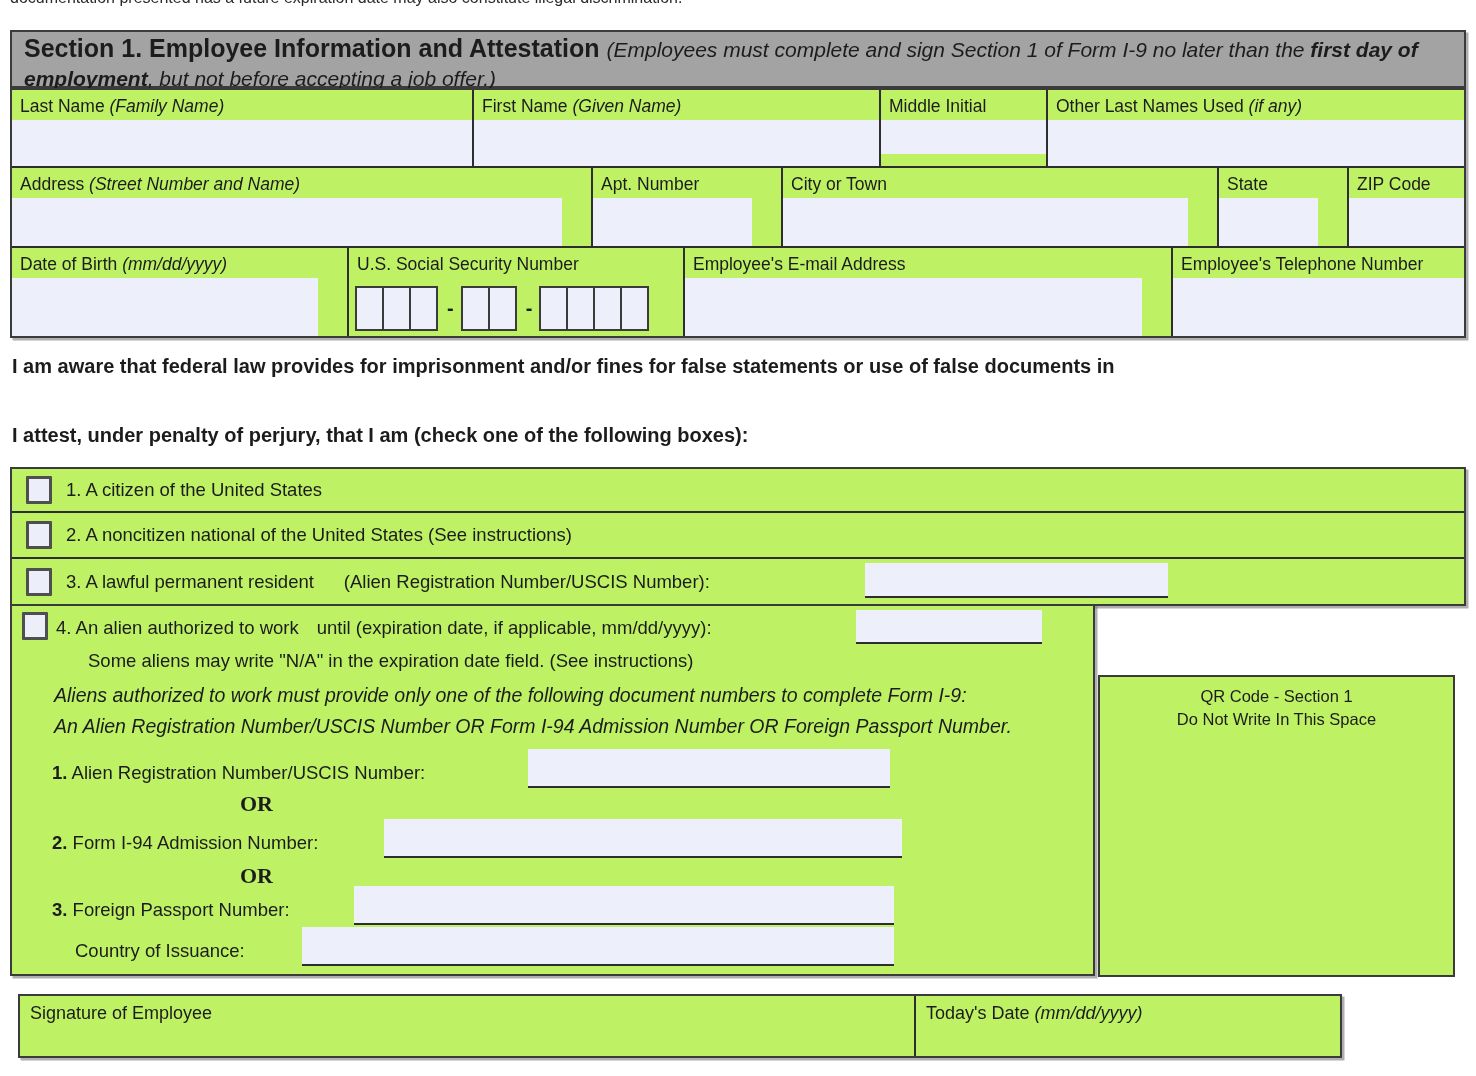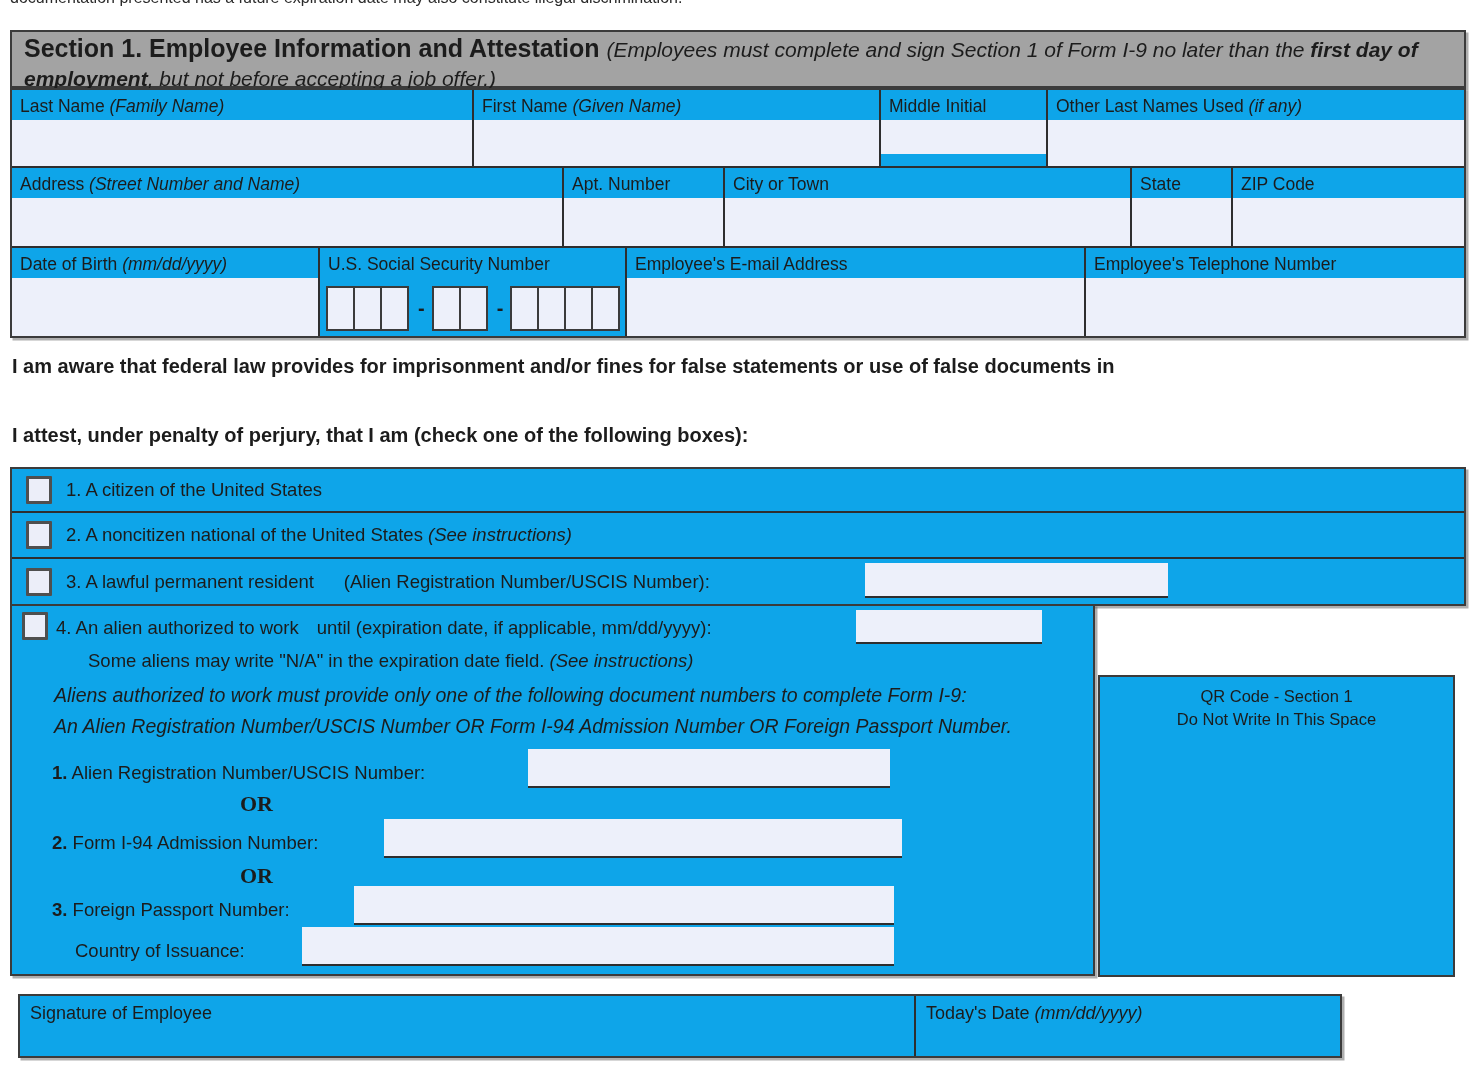--- a/index.html
+++ b/index.html
@@ -1,34 +1,34 @@
 <!DOCTYPE html>
 <html><head>
 <meta charset="utf-8">
 <style>
   html,body{margin:0;padding:0;background:#ffffff;}
   body{font-family:"Liberation Sans", sans-serif;color:#1c1c1c;}
   .page{position:relative;width:1476px;height:1076px;overflow:hidden;background:#fff;}
   .abs{position:absolute;}
   .shadow{box-shadow:2.5px 2.5px 0 rgba(110,110,110,0.55);}
-  .box{border:2px solid #3b3b3b;box-sizing:border-box;background:#0ea5e9;}
+  .box{border:2px solid #3b3b3b;box-sizing:border-box;background:#bef264;}
 
   
   .clipped-line{left:10px;top:-11px;font-size:16px;color:#2a2a2a;white-space:nowrap;}
 
   
   .sec-header{left:10px;top:30px;width:1456px;height:58px;background:#a3a3a3;padding:3px 12px;line-height:27px;}
   .sec-title{font-weight:bold;font-size:25px;}
   .sec-sub{font-style:italic;font-size:21px;}
   .sec-sub b{font-weight:bold;}
 
   
   .ptable{left:10px;top:88px;width:1456px;height:250px;display:flex;flex-direction:column;}
   .trow{display:flex;}
-  .trow + .trow{border-top:2px solid #2e2e2e;}
+  .trow + .trow{border-top:2px solid #2e2e2e;gap:29px;}
   .tcell{display:flex;flex-direction:column;box-sizing:border-box;}
   .tcell + .tcell{border-left:2px solid #2e2e2e;}
   .cell-label{padding:6px 8px 3px 8px;font-size:17.5px;white-space:nowrap;overflow:hidden;}
   .cell-label i{font-style:italic;}
   .fill-input{flex:1;background:#edf0fa;}
   .fill-short{height:34px;background:#edf0fa;}
   .ssn-row{margin-top:auto;margin-bottom:5px;padding-left:6px;display:flex;align-items:center;}
   .ssn-box{width:29px;height:45px;border:2px solid #3b3b3b;background:#edf0fa;box-sizing:border-box;margin-left:-2px;}
   .ssn-box:first-child{margin-left:0;}
   .ssn-dash{margin:0 9px;font-weight:bold;font-size:20px;}
@@ -37,21 +37,21 @@
   .para-bold{left:12px;top:352px;font-size:20px;font-weight:bold;line-height:29px;}
   .para-bold2{left:12px;top:424px;font-size:20px;font-weight:bold;}
 
   
   .opt-box{left:10px;top:467px;width:1456px;height:139px;display:flex;flex-direction:column;}
   .opt-row{position:relative;display:flex;align-items:center;padding-left:14px;box-sizing:border-box;font-size:18.5px;}
   .opt-row + .opt-row{border-top:2px solid #2e2e2e;}
   .chk{width:20px;height:22px;border:3px solid #4f4f4f;background:#eceef9;border-radius:1px;margin-right:14px;flex-shrink:0;}
   .inline-input{position:absolute;background:#edf0fa;border-bottom:2px solid #2e2e2e;}
   .opt-gap{margin-left:30px;}
-  .it{font-style:italic;}
+  .it{}
 
   
   .opt4{left:10px;top:604px;width:1085px;height:372px;}
   .opt4 .lbl{position:absolute;font-size:18.5px;white-space:nowrap;}
   .opt4 .or{position:absolute;font-weight:bold;font-size:22px;font-family:Liberation Serif, serif;}
   .aliens{position:absolute;font-style:italic;font-size:19.5px;line-height:31px;white-space:nowrap;}
   .docnum{font-weight:bold;}
 
   
   .qr{left:1098px;top:675px;width:357px;height:302px;text-align:center;padding-top:8px;font-size:16.5px;line-height:23px;}

